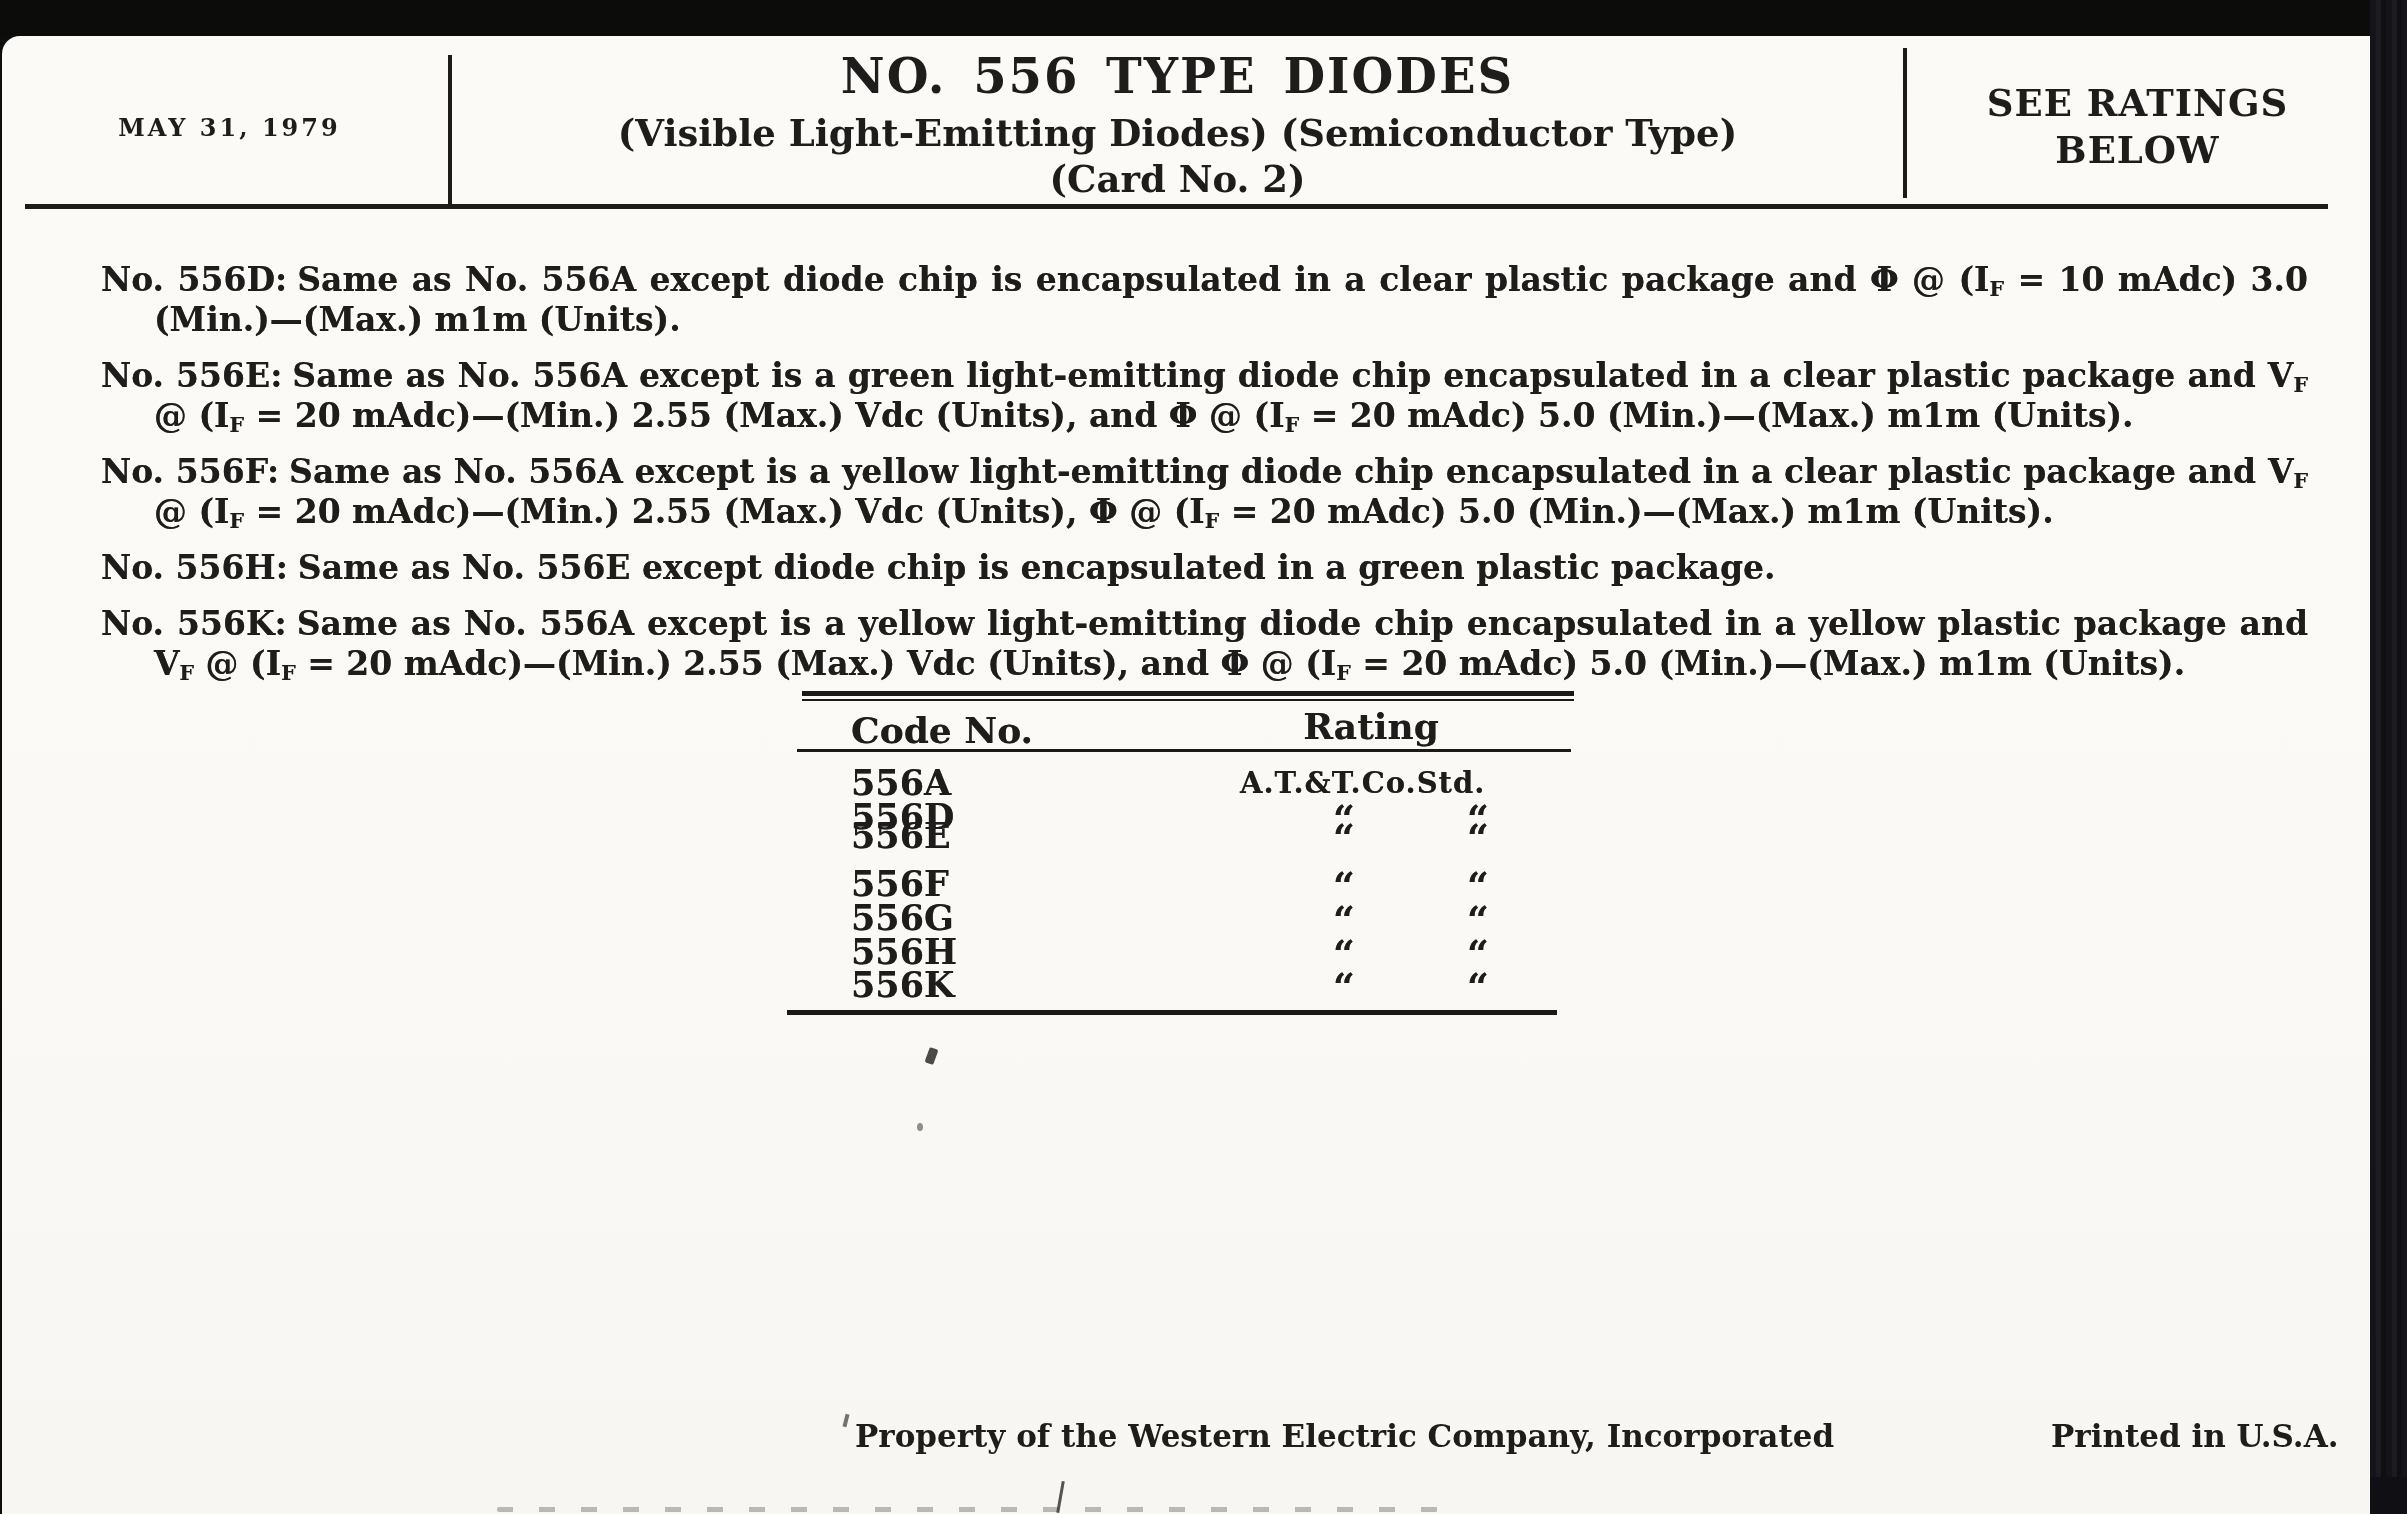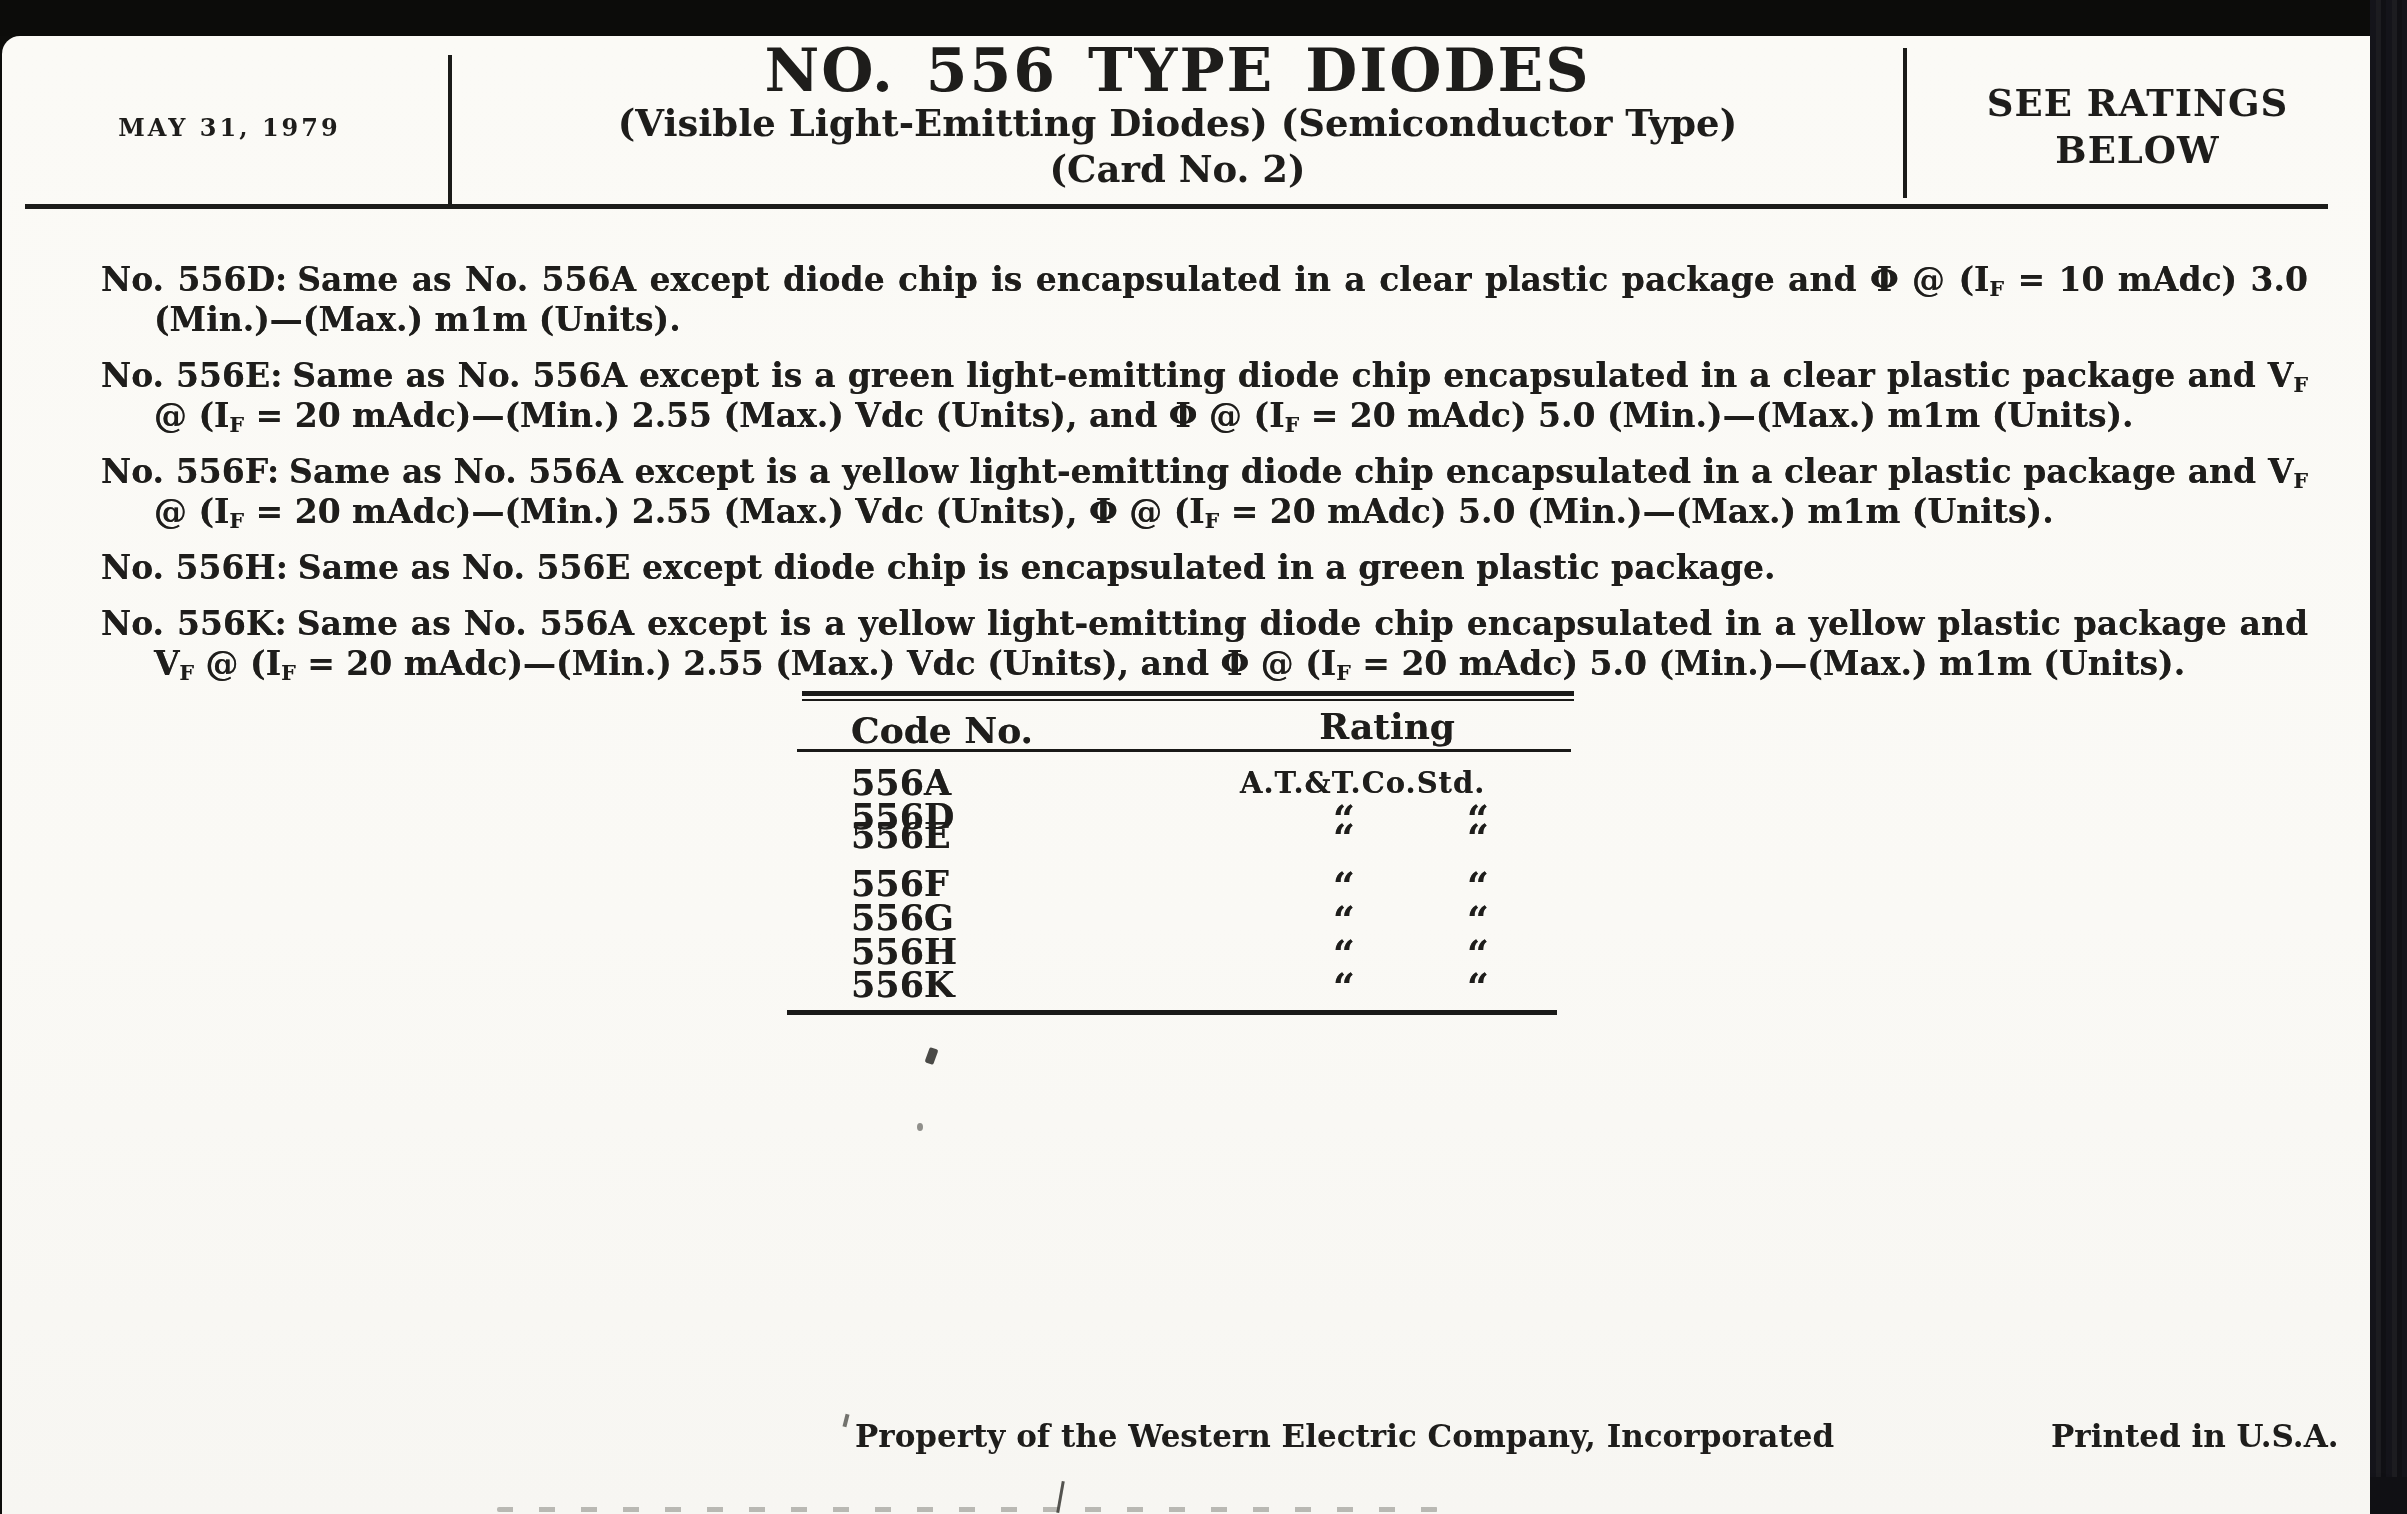--- a/index.html
+++ b/index.html
@@ -19,42 +19,42 @@
     background:linear-gradient(180deg,#fbfaf6 0%,#faf9f5 60%,#f7f6f2 100%);
     border-radius:18px 0 0 0;}
   
   .hdr-divider{position:absolute;width:4px;background:#1b1b19;}
   .divider-left{left:446px;top:19px;height:149px;}
   .divider-right{left:1901px;top:12px;height:150px;}
   .hdr-rule{position:absolute;left:23px;top:168px;width:2303px;height:5px;background:#1c1c1a;}
   .date{position:absolute;left:59px;top:77px;width:337px;text-align:center;
     font-size:24px;font-weight:bold;letter-spacing:3px;}
   .title-block{position:absolute;left:455px;top:6px;width:1441px;text-align:center;}
-  .doc-title{font-size:60px;line-height:57px;font-weight:bold;letter-spacing:2px;word-spacing:8px;margin:0;}
+  .doc-title{font-size:48px;line-height:57px;font-weight:bold;letter-spacing:2px;word-spacing:8px;margin:6px;}
   .doc-subtitle{font-size:37px;line-height:44px;font-weight:bold;margin:2px 0 0 0;}
   .doc-cardno{font-size:37px;line-height:44px;font-weight:bold;margin:2px 0 0 0;}
   .ratings-note{position:absolute;left:1905px;top:44px;width:461px;text-align:center;
     font-size:37px;line-height:47px;font-weight:bold;letter-spacing:1px;}
   
   .paras{position:absolute;left:83px;top:208px;width:2239px;
     font-size:33px;line-height:40px;font-weight:bold;text-align:justify;
     text-shadow:0 0 0.6px rgba(25,25,22,.65);}
   .para{padding-left:53px;text-indent:-53px;margin:16px;}
   .para .lead{padding-right:10px;}
   sub{font-size:0.62em;vertical-align:-0.22em;line-height:0;}
   
   .rtable{position:absolute;left:785px;top:655px;width:788px;height:329px;
     font-weight:bold;text-shadow:0 0 0.6px rgba(25,25,22,.6);}
   .rule{position:absolute;background:#1a1a18;}
   .rule-top-a{left:15px;top:0;width:772px;height:5px;}
   .rule-top-b{left:15px;top:8px;width:772px;height:2px;}
   .rule-mid{left:10px;top:58px;width:774px;height:3px;}
   .rule-bot{left:0;top:319px;width:770px;height:5px;}
   .th-code{position:absolute;left:64px;top:18px;font-size:36px;}
-  .th-rating{position:absolute;left:500px;top:14px;width:168px;text-align:right;font-size:36px;}
+  .th-rating{position:absolute;left:500px;top:14px;width:168px;text-align:center;font-size:36px;}
   .trow{position:absolute;left:0;width:100%;height:34px;line-height:34px;}
   .tcode{position:absolute;left:64px;font-size:35px;}
   .trating{position:absolute;left:453px;font-size:29px;letter-spacing:1px;}
   .ditto{position:absolute;font-size:38px;top:2px;}
   .d1{left:546px;} .d2{left:680px;}
   
   .footer-property{position:absolute;left:853px;top:1382px;font-size:31px;font-weight:bold;}
   .footer-printed{position:absolute;left:2049px;top:1382px;font-size:31px;font-weight:bold;}
   
   .speck-a{position:absolute;left:925px;top:1012px;width:9px;height:16px;background:#2c2c28;transform:rotate(20deg);border-radius:2px;opacity:.85;}

